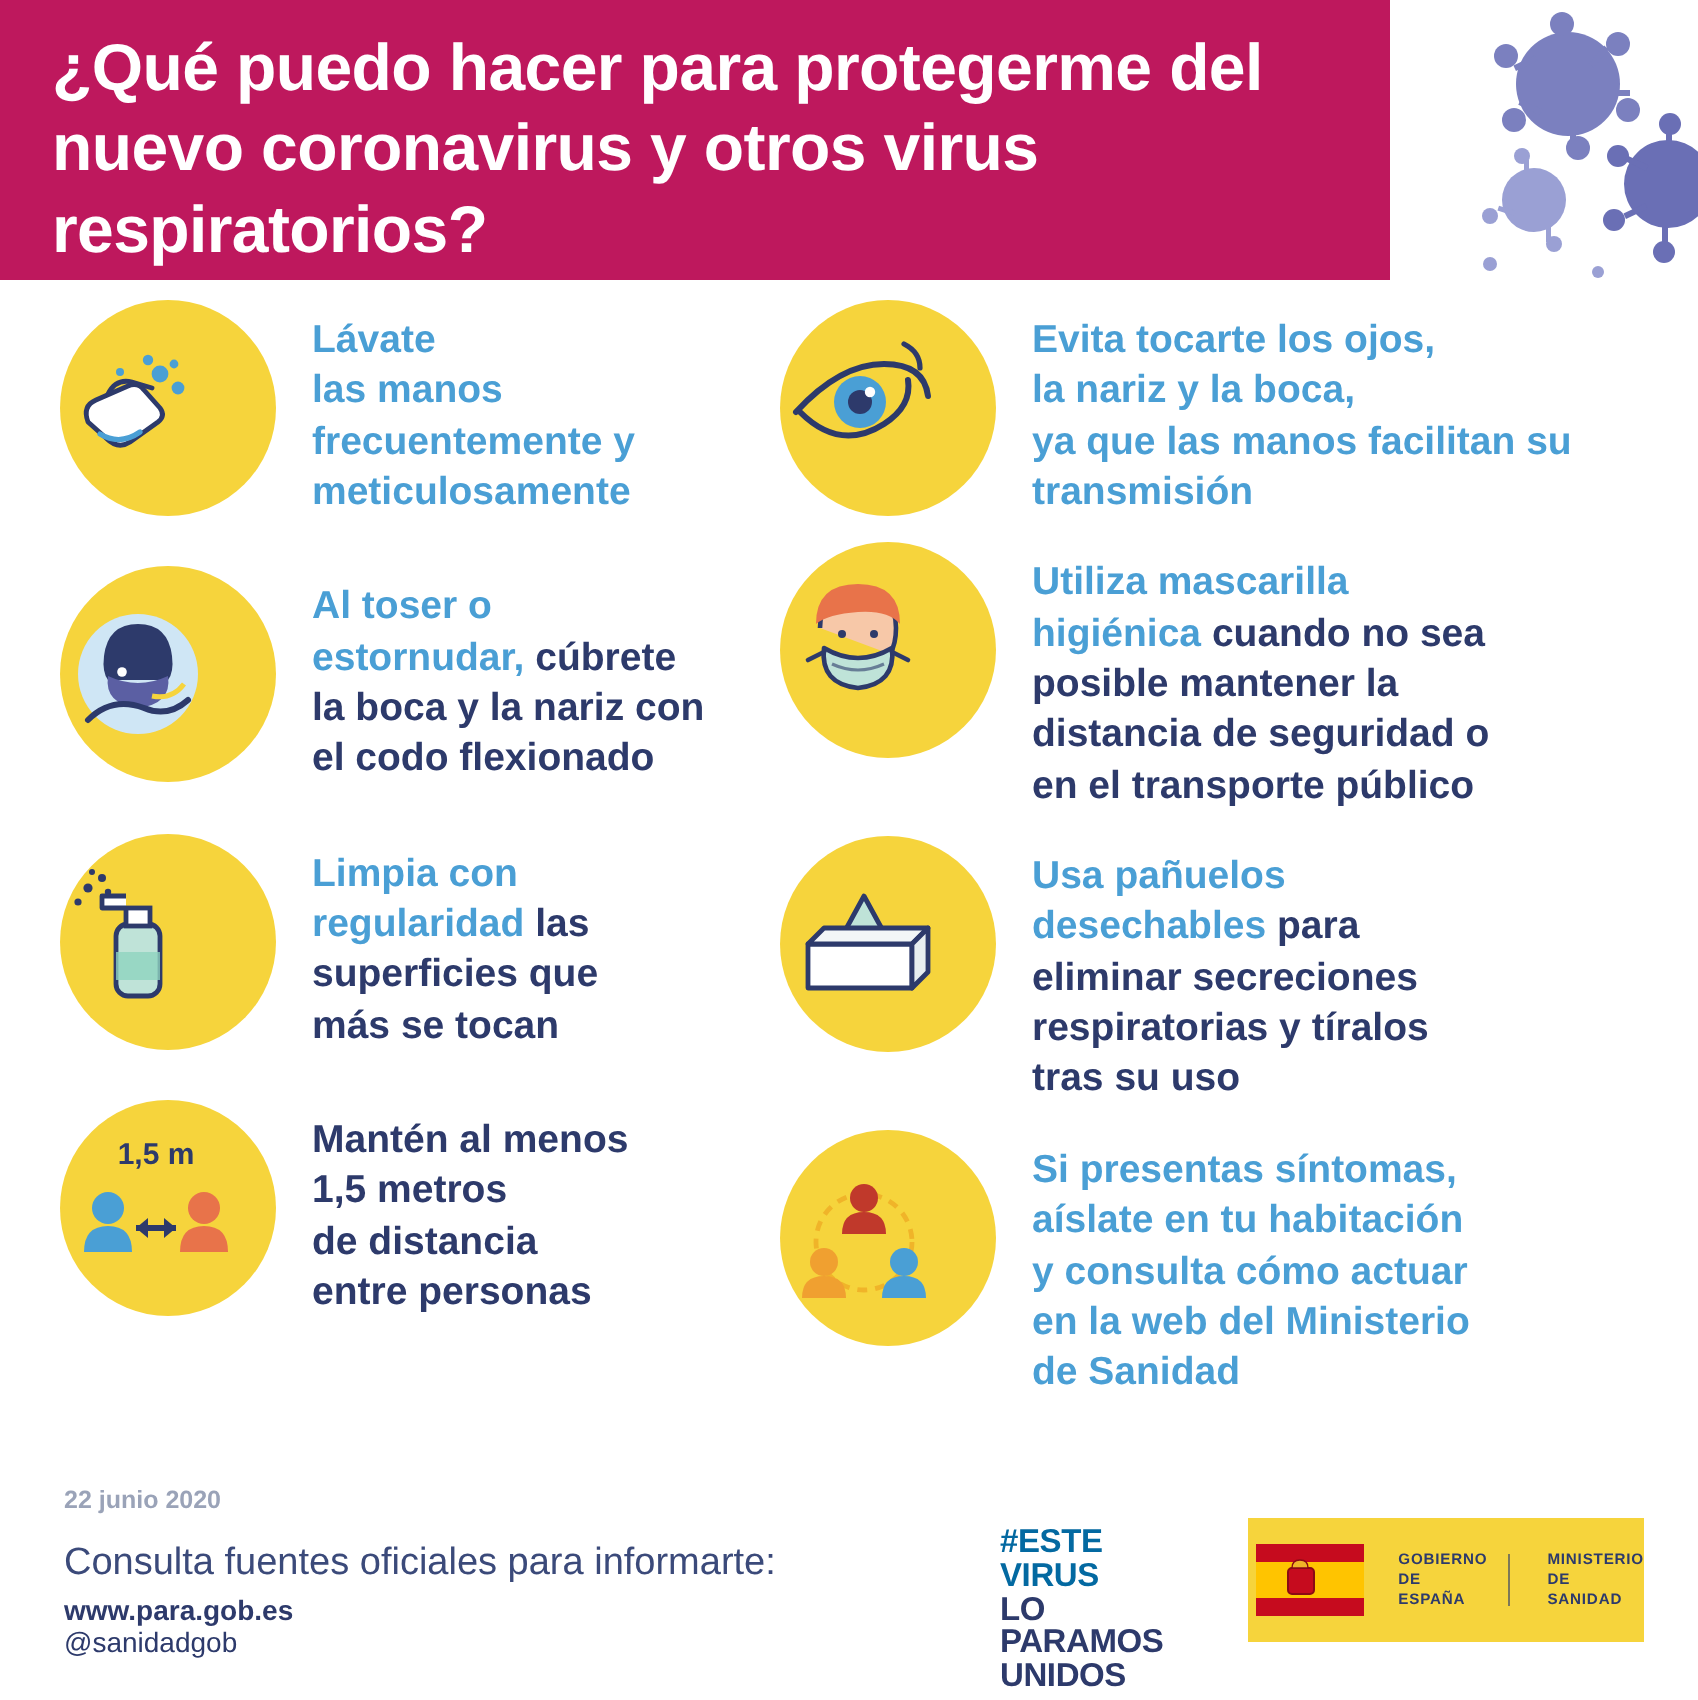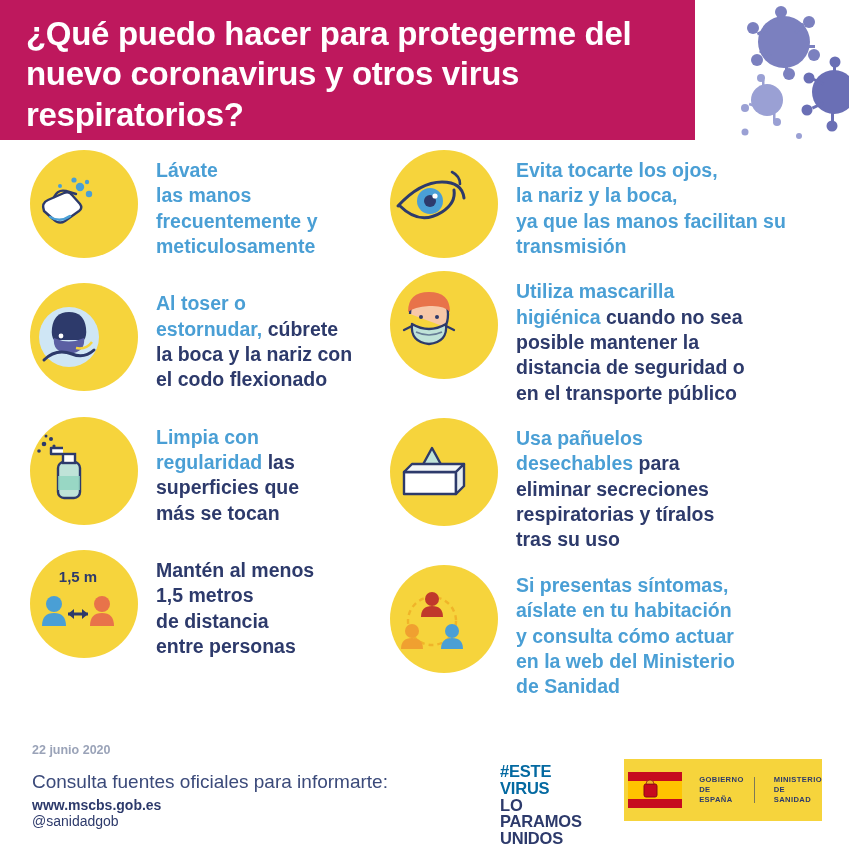--- a/index.html
+++ b/index.html
@@ -310,21 +310,21 @@
       </div>
 
     </div>
   </div>
 
   <div class="footer">
 
     <div class="footer-left">
       <div class="date">22 junio 2020</div>
       <div class="consulta">Consulta fuentes oficiales para informarte:</div>
-      <div class="weburl">www.mscbs.gob.es</div>
+      <div class="weburl">www.para.gob.es</div>
       <div class="handle">@sanidadgob</div>
     </div>
 
     <div class="campaign">
       <span class="yellowline">#ESTE</span><br>
       <span class="yellowline">VIRUS</span><br>
       <span>LO</span><br>
       <span>PARAMOS</span><br>
       <span>UNIDOS</span>
     </div>

